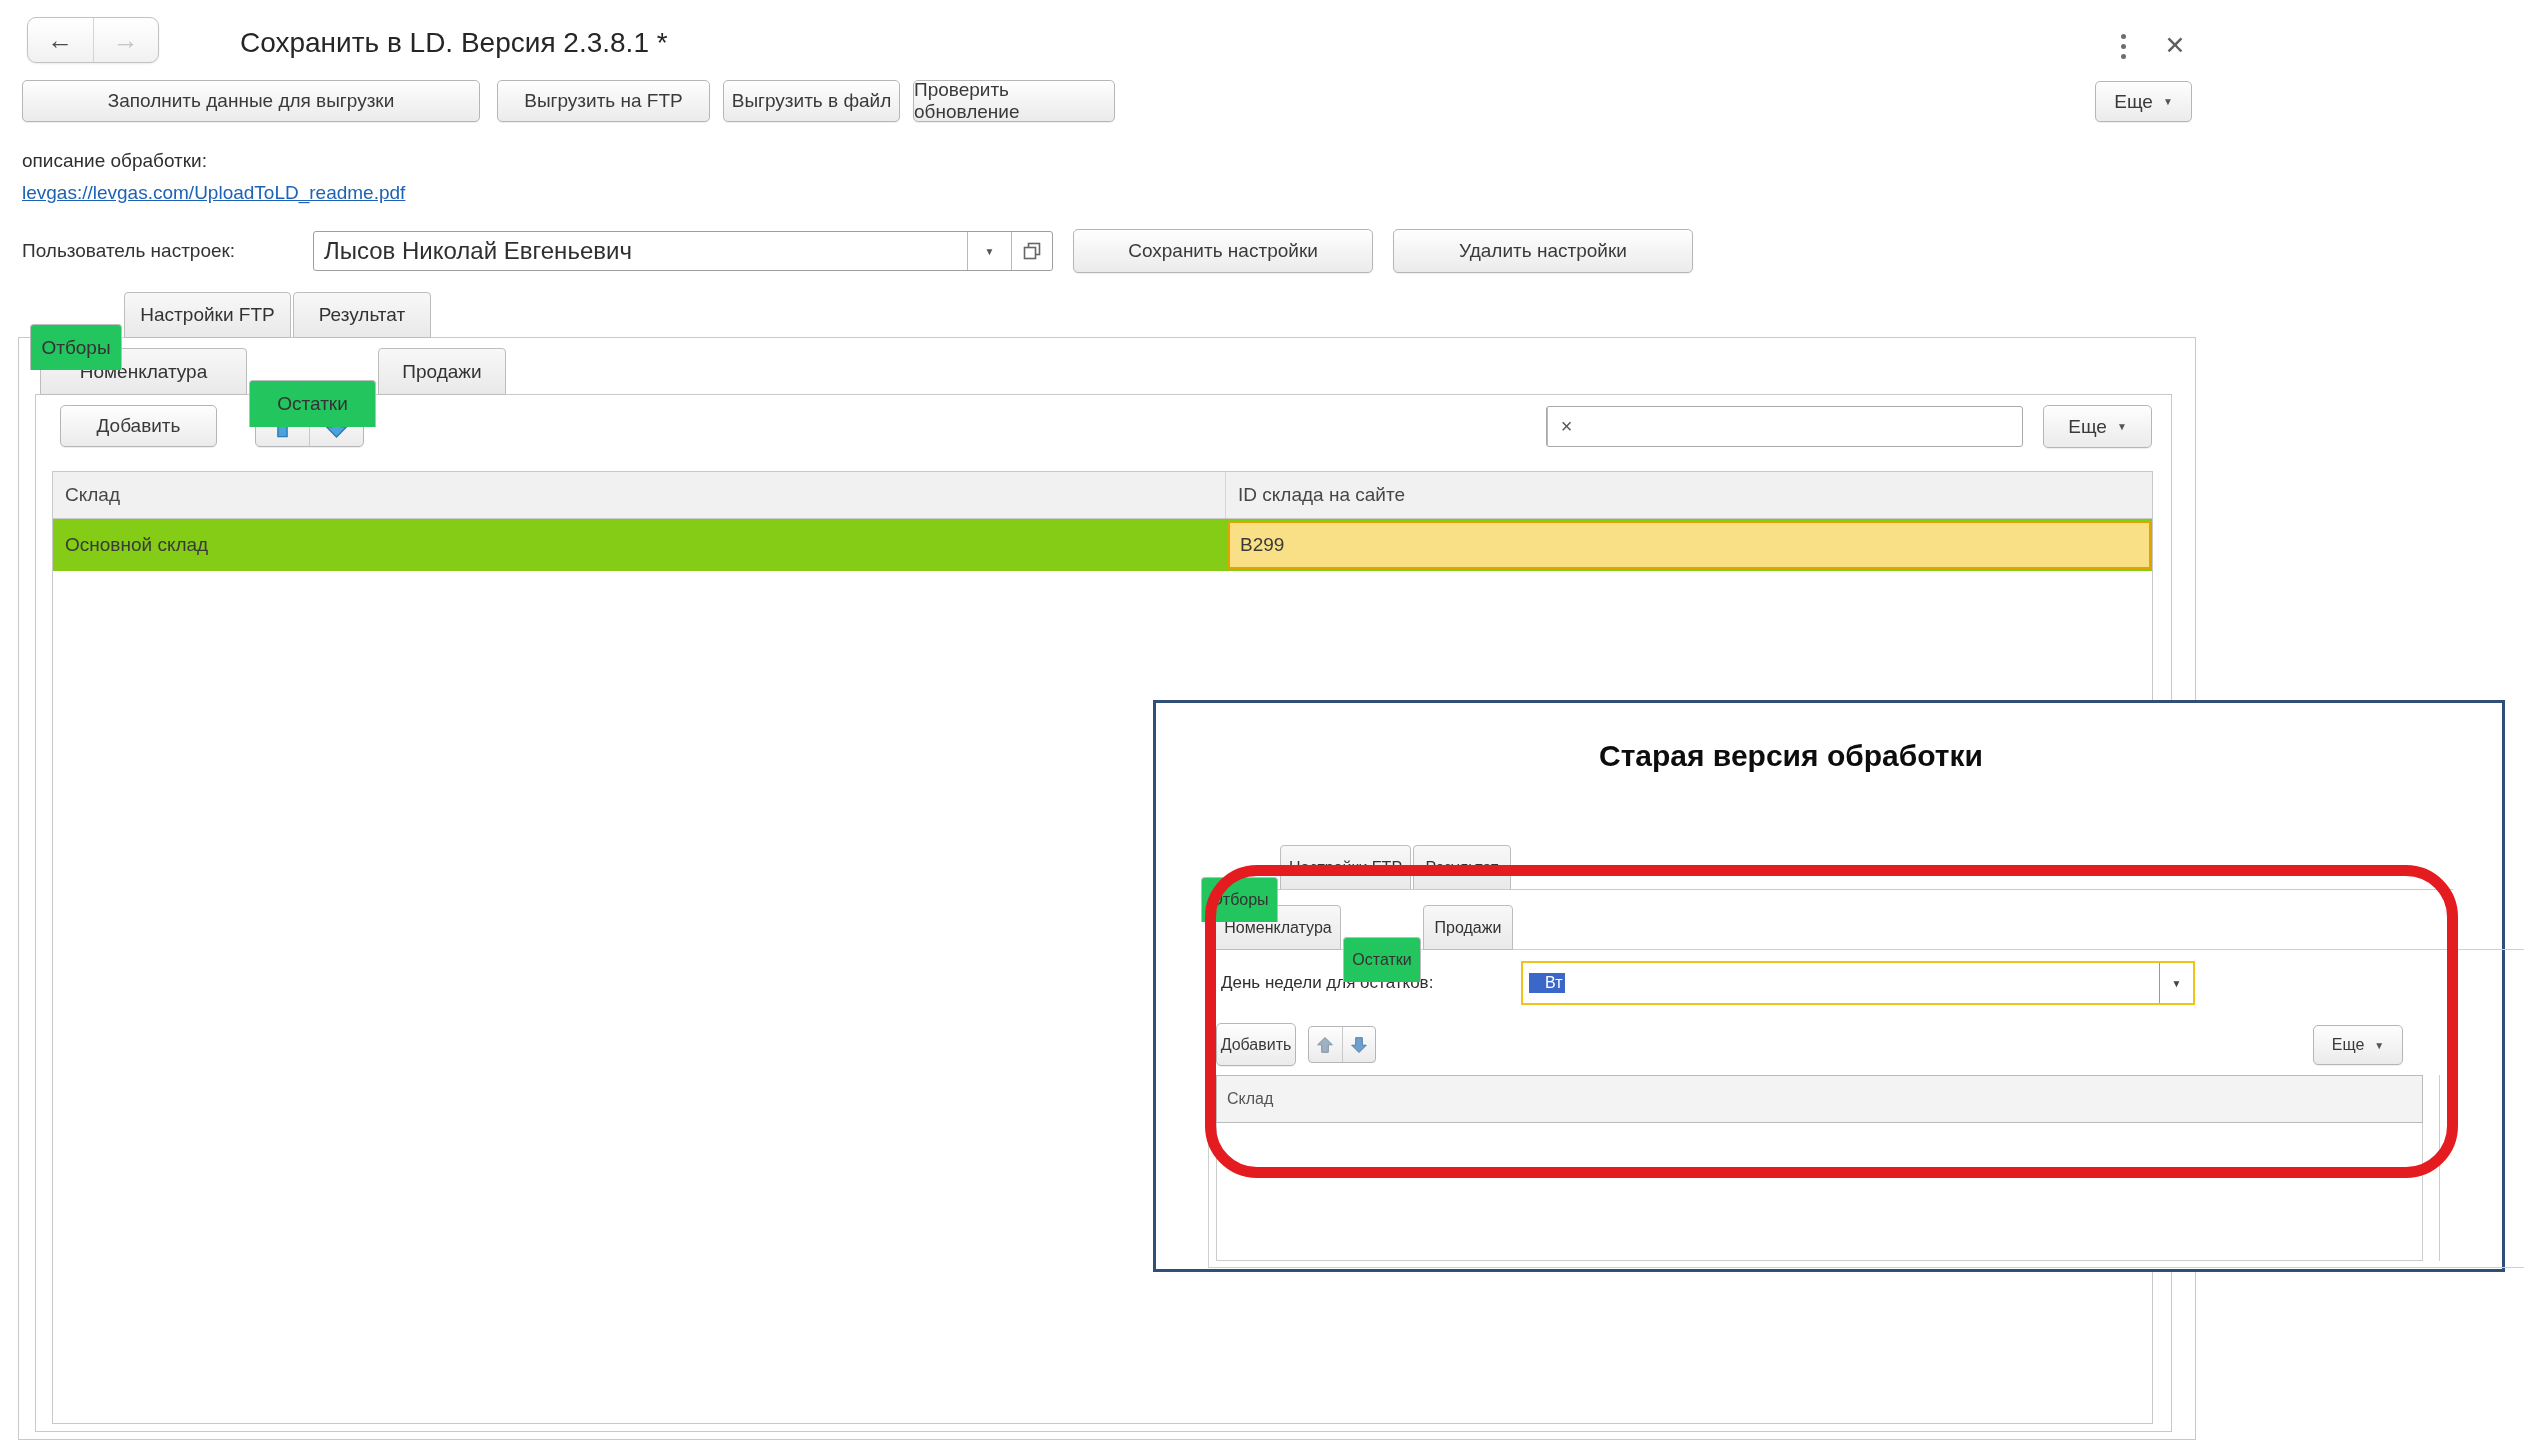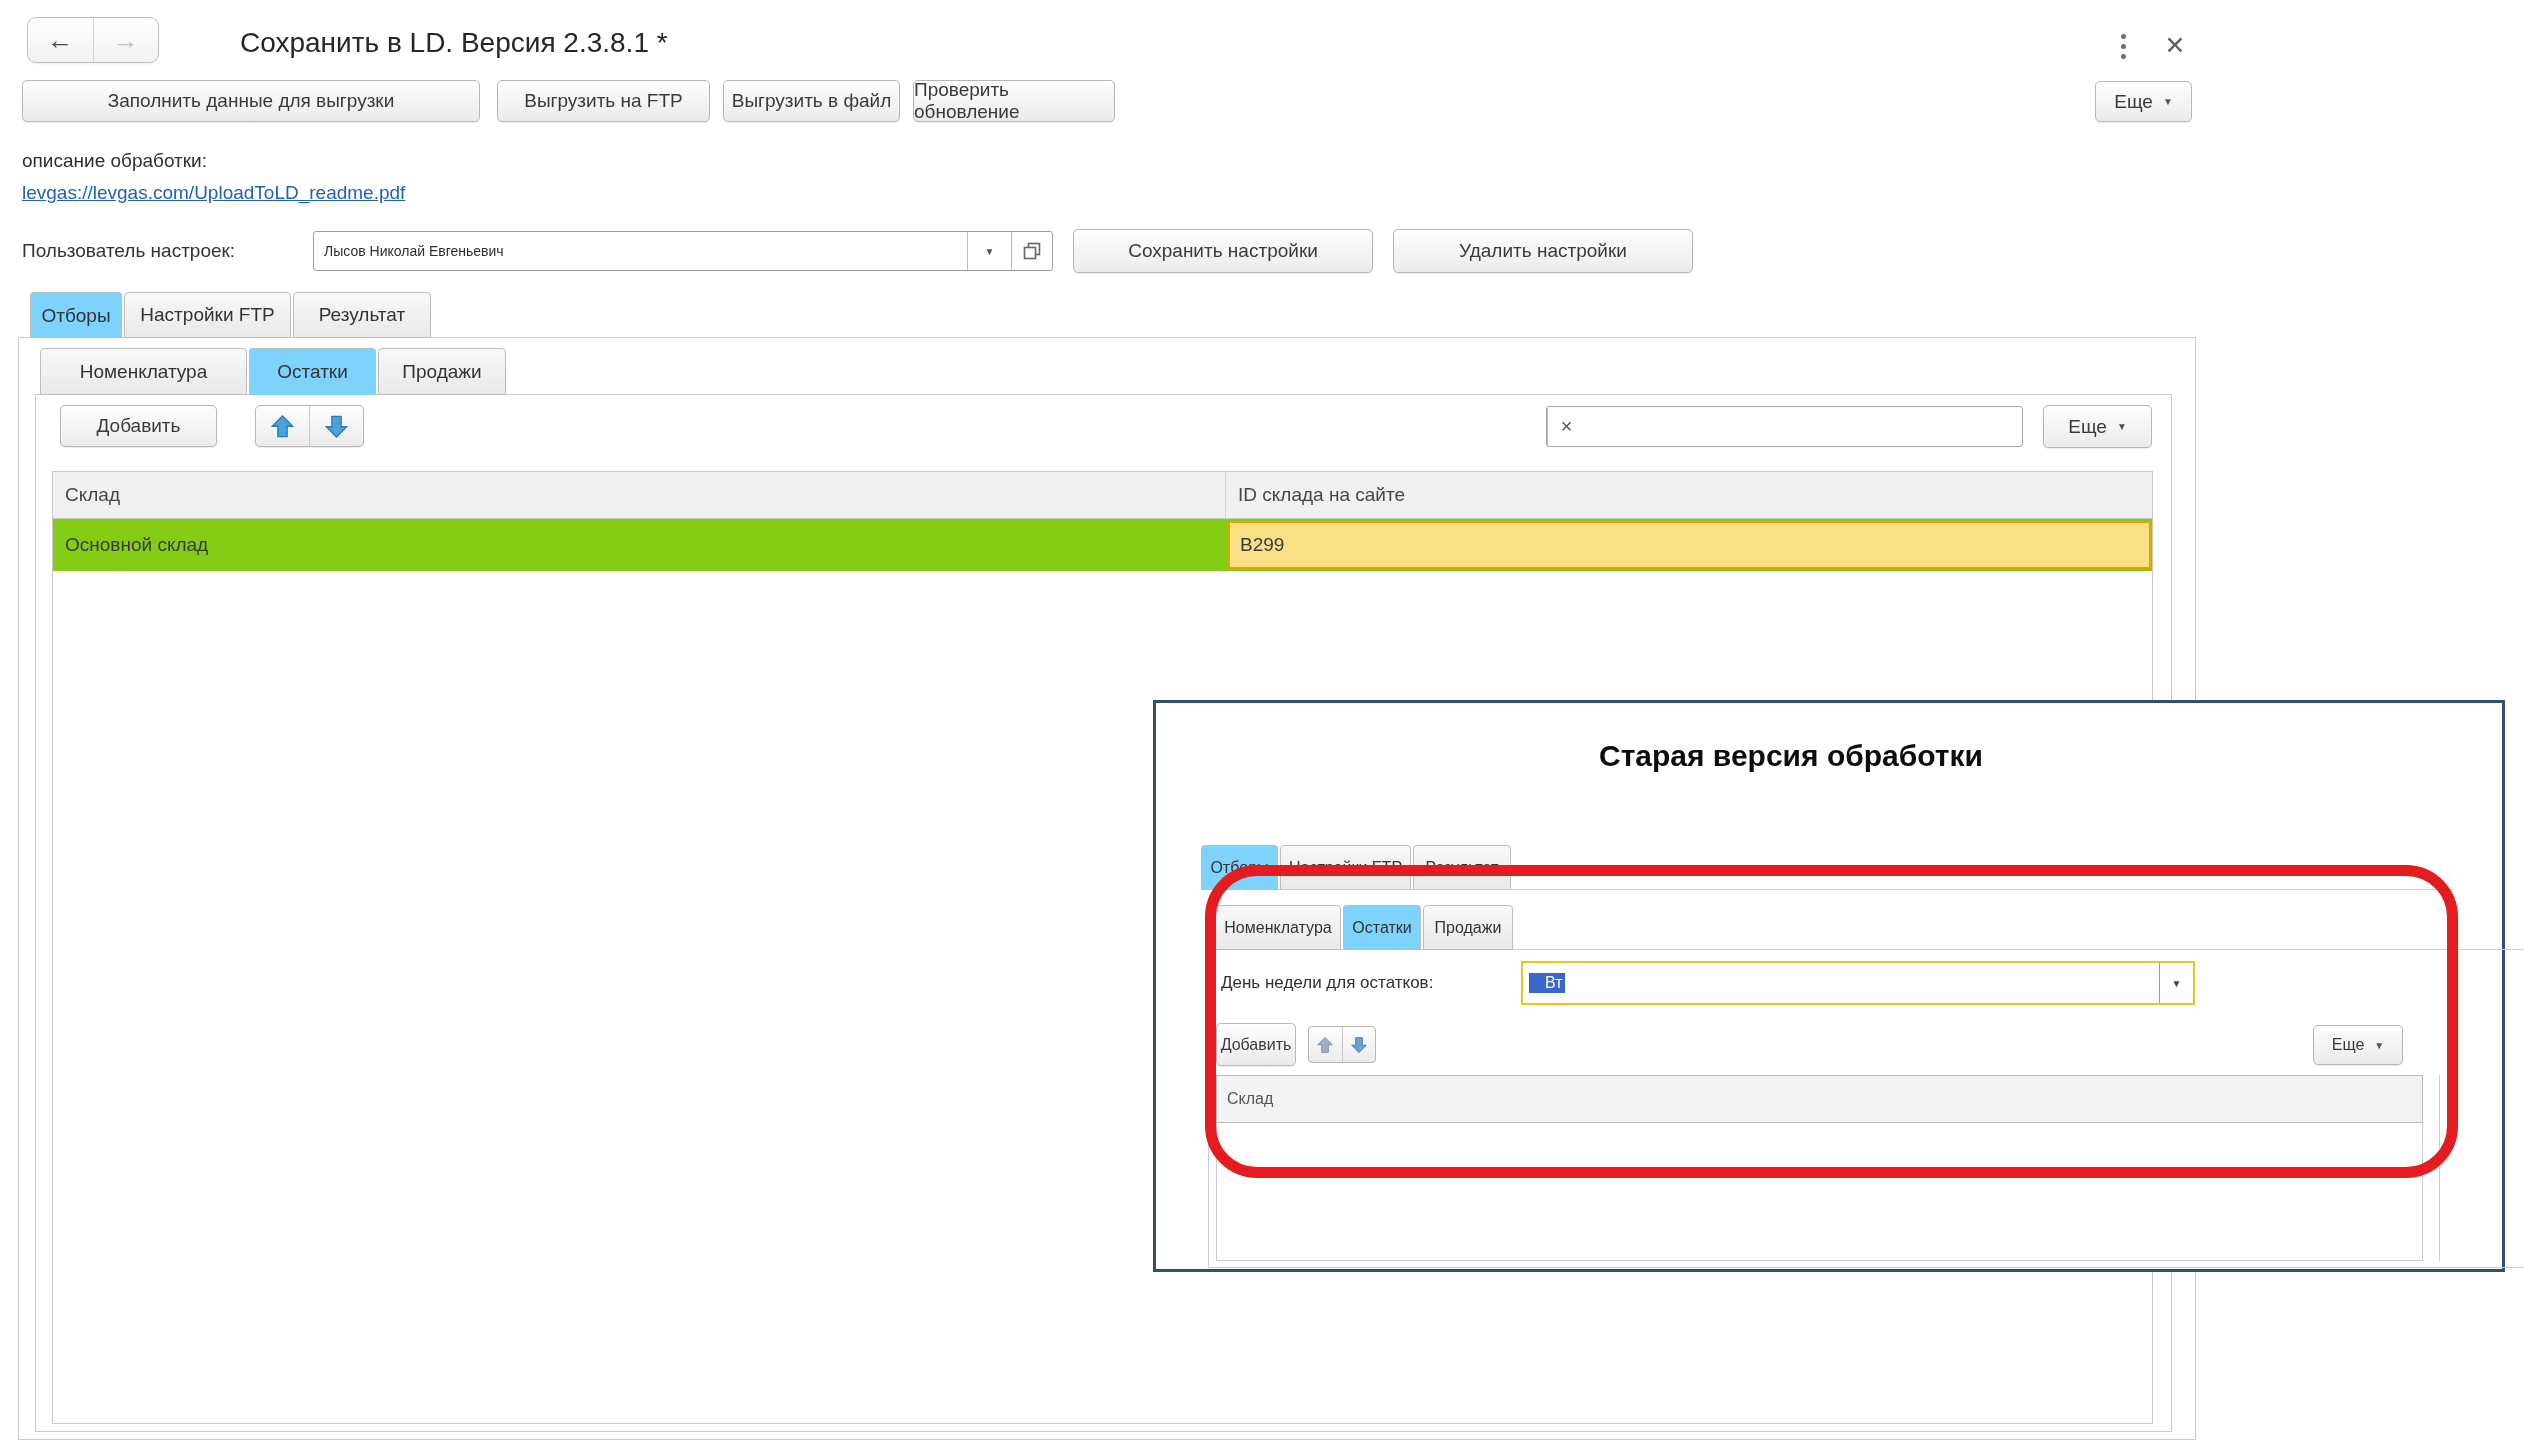--- a/index.html
+++ b/index.html
@@ -11,34 +11,34 @@
   .btn { position:absolute; display:flex; align-items:center; justify-content:center;
     background:linear-gradient(#fefefe,#ebebeb); border:1px solid #b6b6b6; border-radius:5px;
     font-size:19px; color:#3a3a3a; box-shadow:0 1px 1px rgba(0,0,0,.07); cursor:default; }
   .btn.small { font-size:16px; }
   .dd-caret { font-size:10px; color:#555; margin-left:10px; }
 
   
   .tab { position:absolute; display:flex; align-items:center; justify-content:center;
     font-size:19px; color:#333; background:linear-gradient(#f8f8f8,#e9e9e9);
     border:1px solid #bdbdbd; border-radius:4px 4px 0 0; z-index:2; }
-  .tab.active { background:#7dd3fc; border-bottom:none; z-index:4; }
+  .tab.active { background:#22c55e; border-bottom:none; z-index:4;margin-top:32px; }
   .tab.mini { font-size:16px; }
 
   .box { position:absolute; border:1px solid #c9c9c9; }
 
   .navgroup { position:absolute; left:27px; top:17px; width:132px; height:46px;
     border:1px solid #c2c2c2; border-radius:9px; display:flex;
     background:linear-gradient(#fff,#f1f1f1); box-shadow:0 1px 2px rgba(0,0,0,.08); }
   .navgroup .cell { flex:1; display:flex; align-items:center; justify-content:center; font-size:26px; }
   .navgroup .cell:first-child { border-right:1px solid #d4d4d4; }
 
   .field { position:absolute; background:#fff; border:1px solid #9f9f9f; border-radius:3px;
     display:flex; align-items:stretch; }
-  .field input { border:none; outline:none; flex:1; font-size:14px; color:#2f2f2f;
+  .field input { border:none; outline:none; flex:1; font-size:24px; color:#2f2f2f;
     font-family:"Liberation Sans", sans-serif; padding-left:10px; background:transparent; }
   .field .seg { display:flex; align-items:center; justify-content:center; border-left:1px solid #b9b9b9; }
 
   .hdrcell { font-size:19px; color:#474747; display:flex; align-items:center; padding-left:12px; }
 
   .kebab { position:absolute; left:2108px; top:28px; width:30px; height:36px; display:flex;
     flex-direction:column; align-items:center; justify-content:center; }
   .kebab i { width:5px; height:5px; border-radius:50%; background:#6d6d6d; margin:2.5px 0; }
 
   .redmark { position:absolute; left:1205px; top:865px; width:1253px; height:313px;

